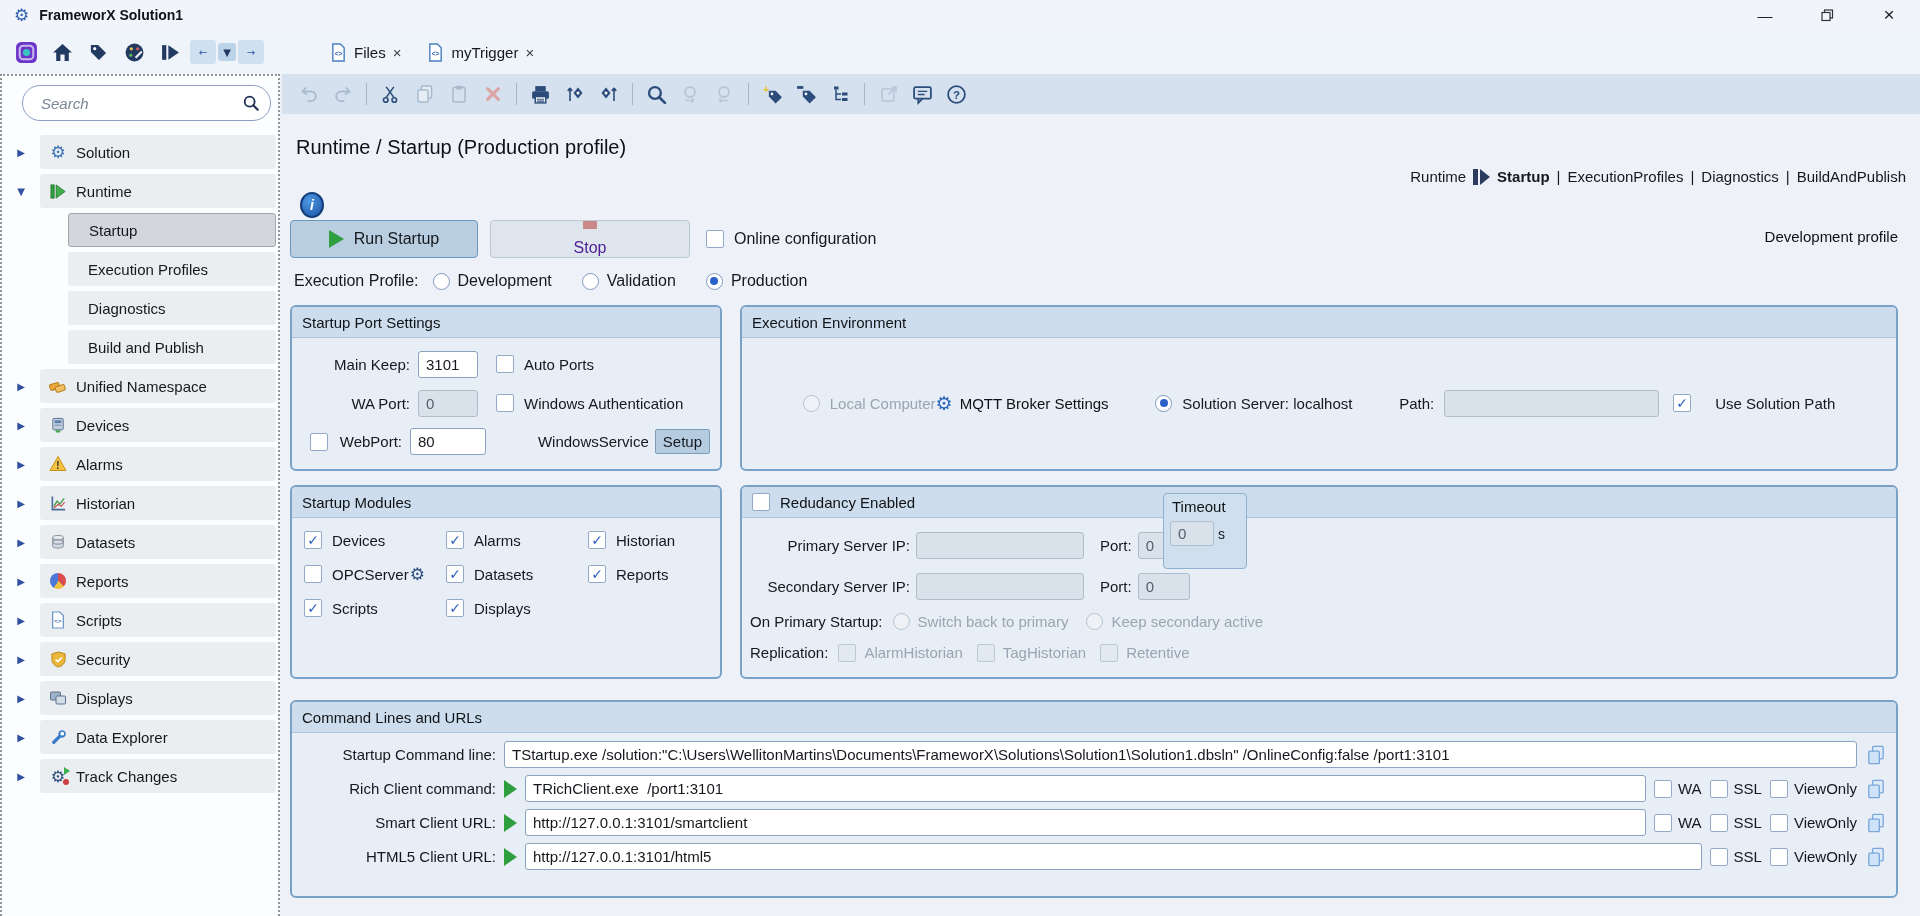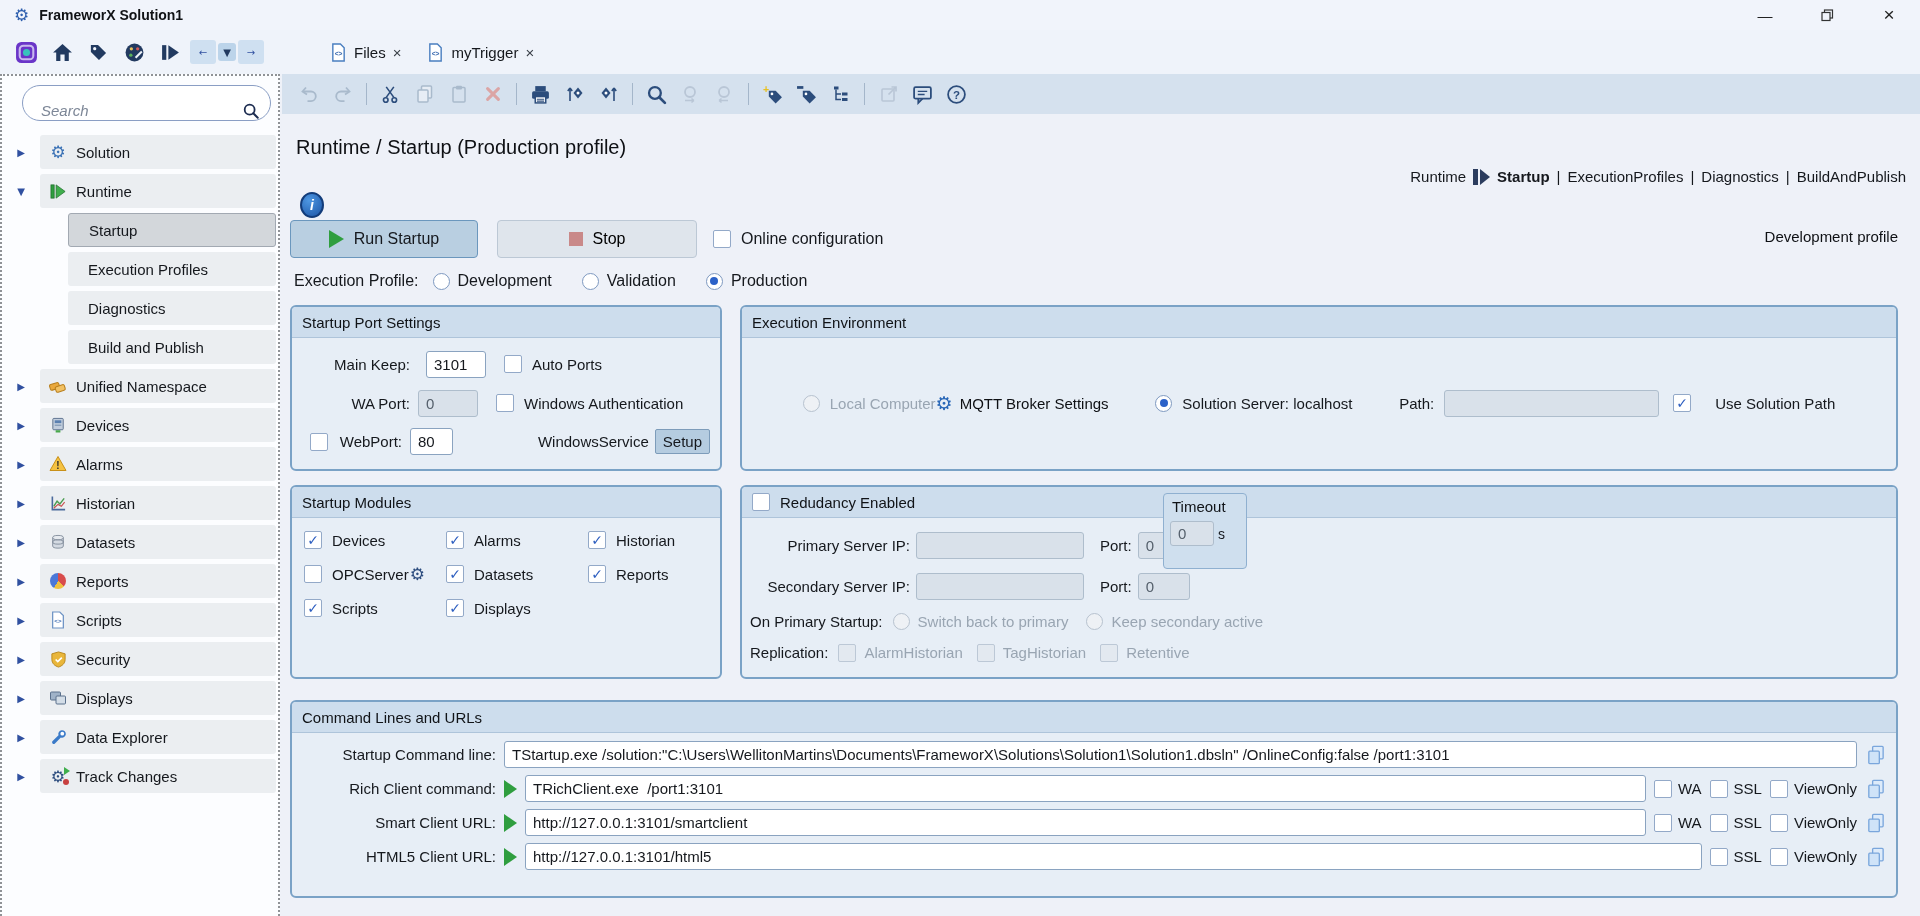--- a/index.html
+++ b/index.html
@@ -21,21 +21,21 @@
   .histbox.arrow{width:26px;}
   .histbox.dd{width:18px;height:18px;margin:0 2px;background:#bcd4ea;font-size:10px;}
   .tabs{display:flex;align-items:center;margin-left:66px;gap:26px;}
   .tab{display:flex;align-items:center;gap:7px;font-size:15px;color:#15181d;cursor:default;}
   .tabclose{color:#3a4048;font-size:15px;}
   
   .sidebar{position:absolute;left:0;top:74px;width:280px;bottom:0;background:#fcfdff;border:2px dotted #8f9296;border-bottom:none;box-sizing:border-box;}
   .sidetop{display:flex;align-items:center;padding:9px 8px 4px 10px;gap:10px;}
   .hamburger{width:24px;display:flex;flex-direction:column;gap:4px;cursor:pointer;}
   .hamburger i{display:block;height:3px;background:#223a64;border-radius:2px;}
-  .searchpill{flex:1;height:36px;border:1.5px solid #8a9ec4;border-radius:18px;background:#fff;display:flex;align-items:flex-end;padding:0 10px 0 16px;box-sizing:border-box;}
+  .searchpill{flex:1;height:36px;border:1.5px solid #8a9ec4;border-radius:18px;background:#fff;display:flex;align-items:center;padding:0 10px 0 16px;box-sizing:border-box;}
   .searchpill input{border:none;outline:none;flex:1;font-size:15px;font-family:inherit;background:transparent;color:#333;}
   .searchpill input::placeholder{font-style:italic;color:#7d8797;}
   .tree{padding-top:10px;}
   .trow{display:flex;align-items:center;height:34px;margin-bottom:5px;}
   .arrow{width:38px;text-align:center;font-size:10px;color:#3050a0;flex:none;}
   .rowbox{flex:1;height:34px;background:#ebeef1;border-radius:3px;display:flex;align-items:center;padding-left:8px;margin-right:2px;box-sizing:border-box;gap:8px;cursor:default;}
   .trow.child .rowbox{margin-left:66px;padding-left:20px;}
   .rowbox.sel{background:#d3d7db;border:1px solid #a2a9b2;}
   .tlabel{font-size:15px;color:#15181d;white-space:nowrap;}
   .ticon{width:20px;height:20px;display:flex;align-items:center;justify-content:center;flex:none;}
@@ -48,21 +48,21 @@
   .content{position:absolute;top:40px;left:0;right:0;bottom:0;background:#eef1f8;}
   .pagetitle{position:absolute;left:14px;top:22px;font-size:20px;color:#0e1014;}
   .breadcrumb{position:absolute;right:14px;top:54px;font-size:15px;display:flex;align-items:center;gap:7px;color:#15181d;}
   .bc-flag{display:flex;align-items:center;gap:2px;}
   .bc-bar{width:5px;height:16px;background:#2b3c5e;}
   .bc-tri{width:0;height:0;border-left:10px solid #2b3c5e;border-top:8px solid transparent;border-bottom:8px solid transparent;}
   .infoicon{position:absolute;left:18px;top:78px;width:24px;height:26px;border-radius:50%;background:radial-gradient(circle at 35% 30%,#4d97e2,#1c55a6);border:2px solid #123c7a;color:#fff;display:flex;align-items:center;justify-content:center;font-weight:bold;font-size:14px;font-style:italic;box-sizing:border-box;cursor:pointer;}
   .btnrow{position:absolute;left:8px;top:106px;display:flex;align-items:center;}
   .btn{height:38px;border-radius:4px;display:flex;align-items:center;justify-content:center;gap:10px;font-size:16px;box-sizing:border-box;cursor:pointer;}
   .btn.run{width:188px;background:#b9cfe1;border:1.5px solid #6b97bd;color:#15181d;}
-  .btn.stop{width:200px;background:#dfe5ec;border:1.5px solid #bcc8d5;color:#000000;margin-left:19px;cursor:default;}
+  .btn.stop{width:200px;background:#dfe5ec;border:1.5px solid #bcc8d5;color:#4c1d95;margin-left:12px;cursor:default;flex-direction:column;}
   .tri-green{width:0;height:0;border-left:15px solid #2f9e3f;border-top:9px solid transparent;border-bottom:9px solid transparent;}
   .sq-red{width:14px;height:14px;background:#c98989;}
   .devprofile{position:absolute;right:22px;top:114px;font-size:15px;color:#0e1014;}
   .execrow{position:absolute;left:12px;top:158px;display:flex;align-items:center;gap:8px;font-size:16px;}
   
   .cb{width:18px;height:18px;background:#fff;border:1.5px solid #93a9c8;border-radius:2px;box-sizing:border-box;display:flex;align-items:center;justify-content:center;flex:none;cursor:pointer;}
   .cb.checked::after{content:"✓";font-family:"DejaVu Sans",sans-serif;color:#2e5fc0;font-size:14px;font-weight:bold;line-height:1;}
   .cb.dis{background:#e3e9f0;border-color:#bcc8d6;cursor:default;}
   .radio{width:17px;height:17px;border-radius:50%;background:#fff;border:1.5px solid #7e99c0;box-sizing:border-box;display:flex;align-items:center;justify-content:center;flex:none;cursor:pointer;}
   .radio.sel::after{content:"";width:8px;height:8px;border-radius:50%;background:#2c62c8;}
@@ -558,34 +558,34 @@
       <span>Production</span>
     </div>
 
     <div class="panel" style="left:8px;top:191px;width:432px;height:166px;">
       <div class="phead">
           <span>Startup Port Settings</span>
         </div>
       <div class="pbody" style="display:flex;flex-direction:column;justify-content:space-evenly;padding:2px 10px;box-sizing:border-box;">
         <div class="prow">
           <span class="flabel" style="width:108px;">Main Keep:</span>
-          <input class="tin" style="width: 60px; margin-left: 16px;" value="3101">
+          <input class="tin" style="width: 60px; margin-left: 8px;" value="3101">
           <span class="cb" style="margin-left:18px;"></span>
           <span style="margin-left:10px;">Auto Ports</span>
         </div>
         <div class="prow">
           <span class="flabel" style="width:108px;">WA Port:</span>
           <input class="tin dis" style="width: 60px; margin-left: 8px;" value="0">
           <span class="cb" style="margin-left:18px;"></span>
           <span style="margin-left:10px;">Windows Authentication</span>
         </div>
         <div class="prow">
           <span class="cb" style="margin-left:8px;"></span>
           <span class="flabel" style="width:74px;">WebPort:</span>
-          <input class="tin" style="width: 43px; margin-left: 8px;" value="80">
+          <input class="tin" style="width: 76px; margin-left: 8px;" value="80">
           <span style="margin-left:auto;">WindowsService</span>
           <span class="setupbtn" style="margin-left:6px;">Setup</span>
         </div>
       </div>
     </div>
 
     <div class="panel" style="left:458px;top:191px;width:1158px;height:166px;">
       <div class="phead">
           <span>Execution Environment</span>
         </div>

